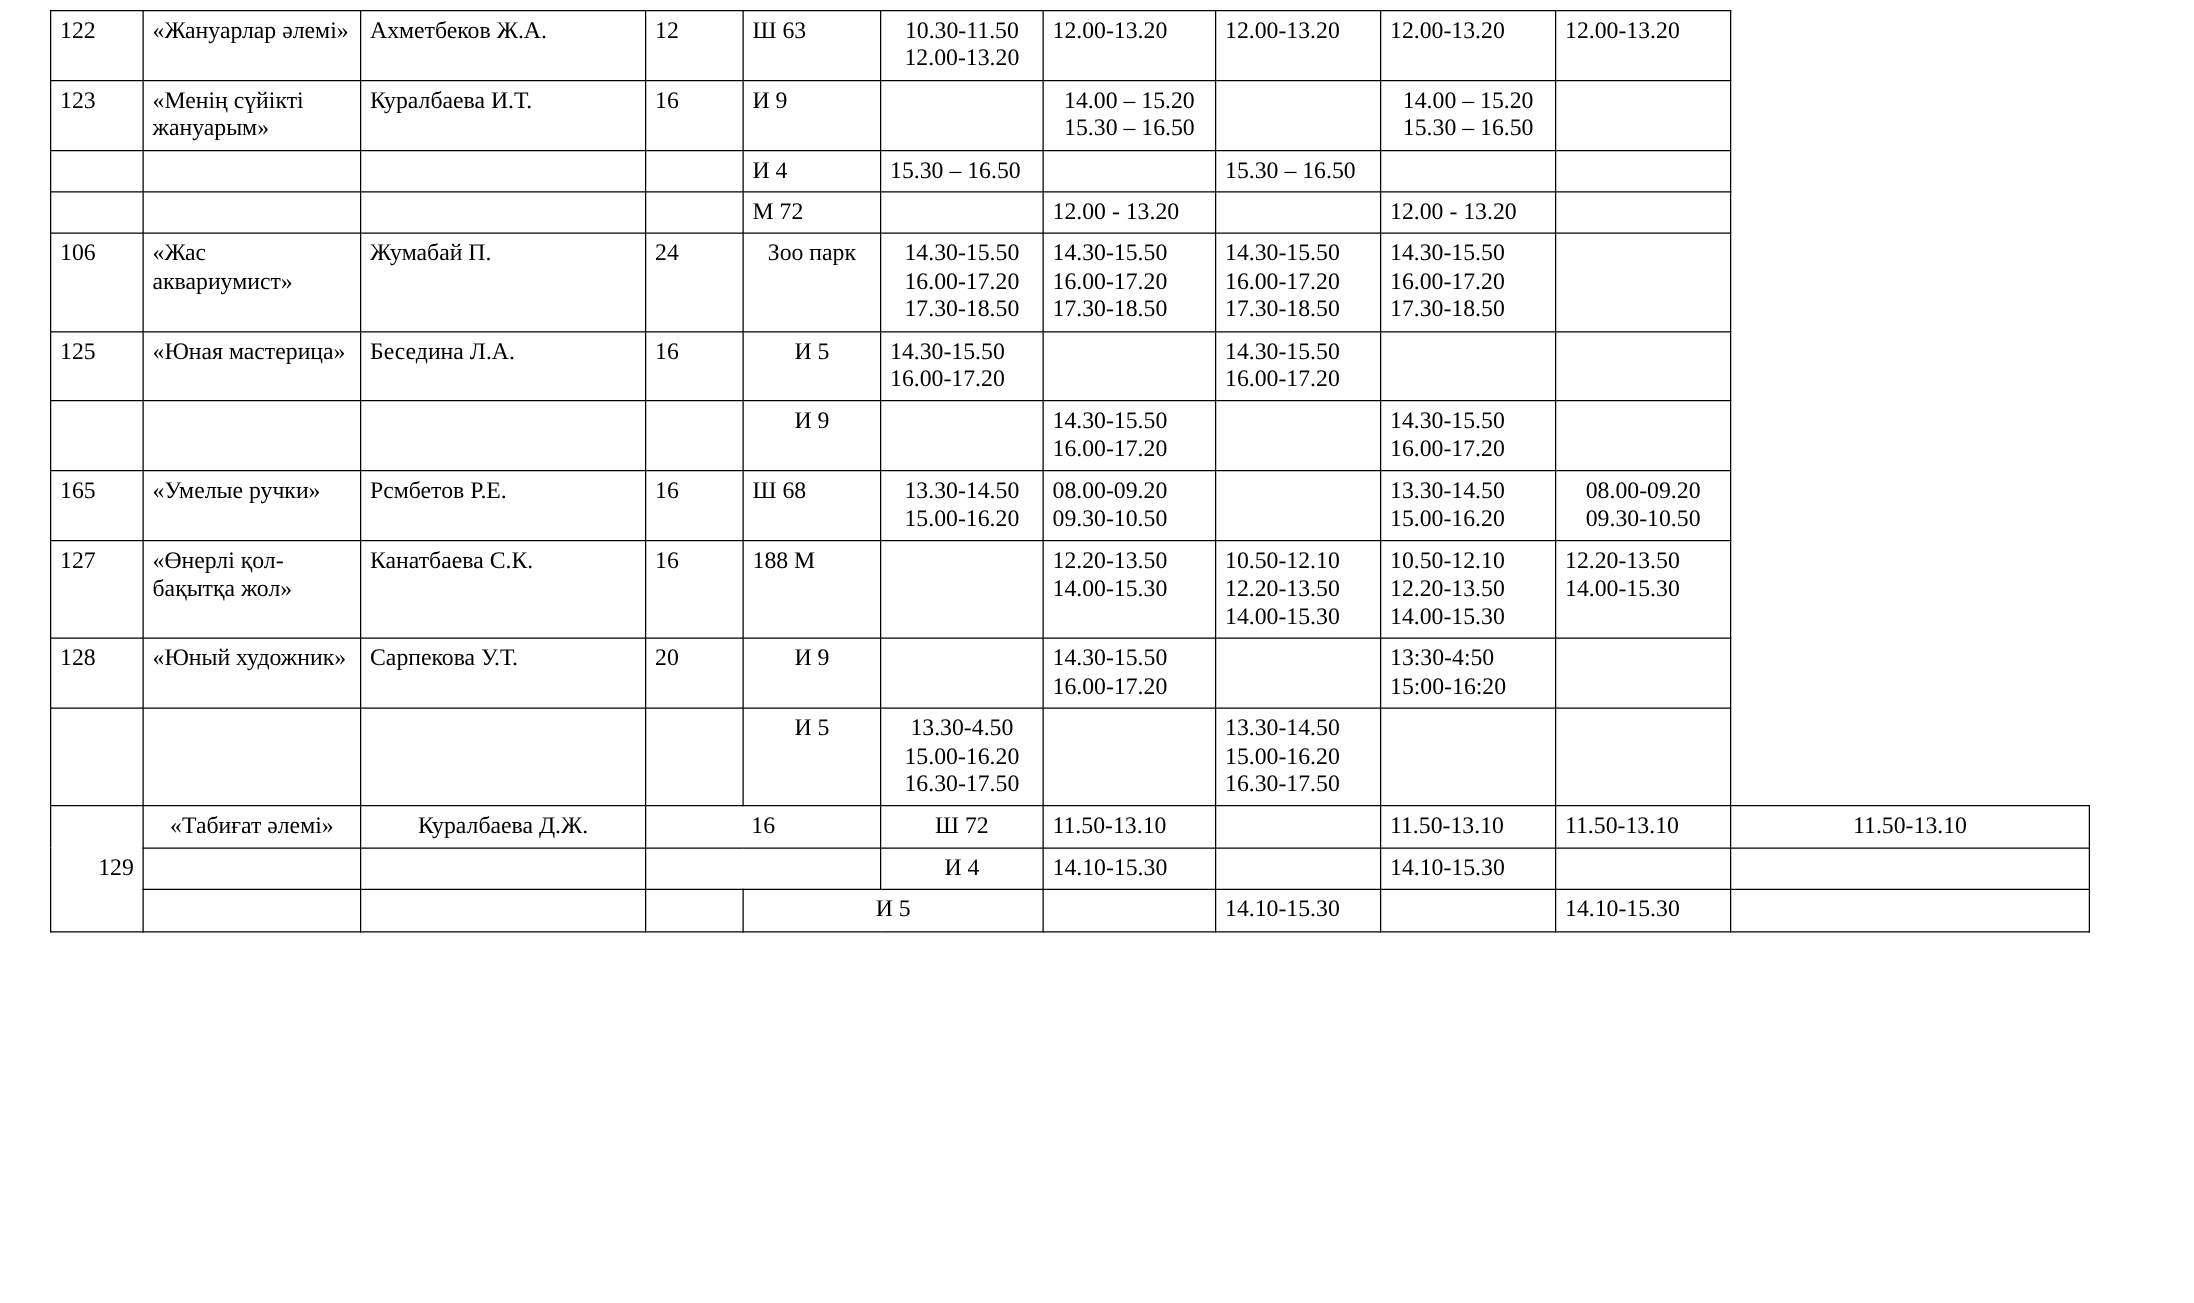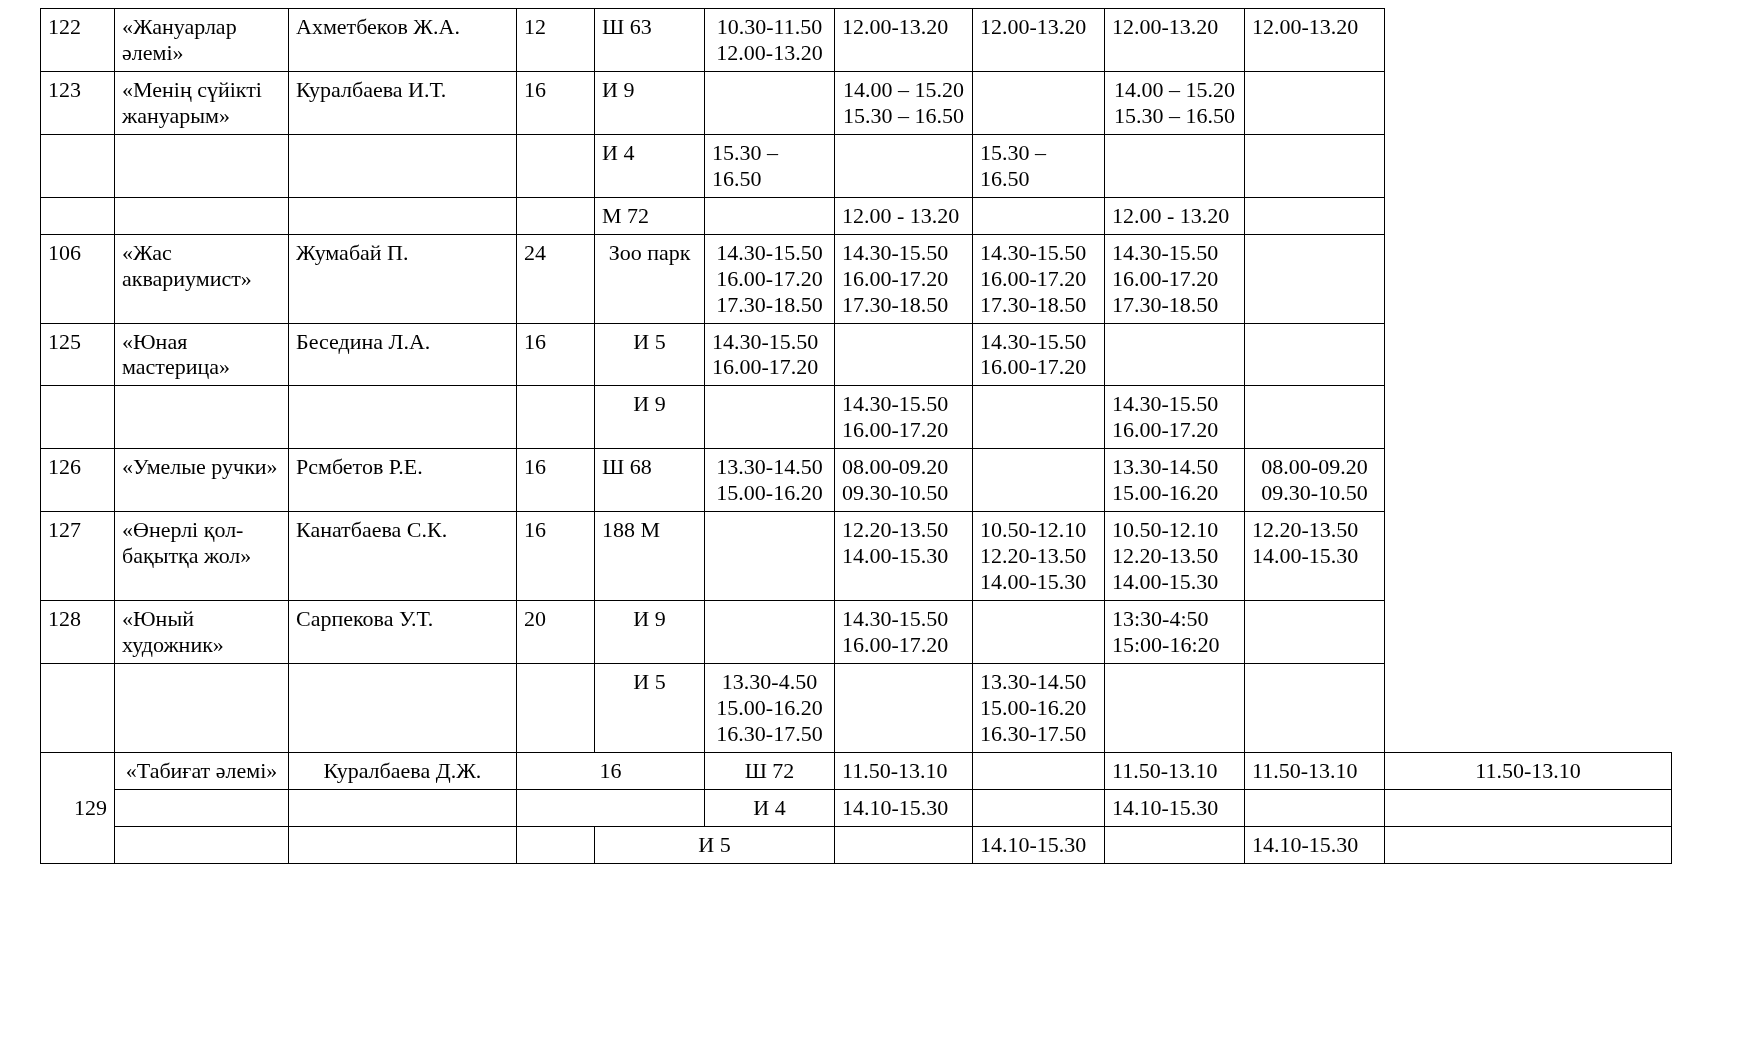--- a/index.html
+++ b/index.html
@@ -16,21 +16,21 @@
   }
   #sheet {
     position: relative;
     padding: 8px 0 0 40px;
     box-sizing: border-box;
   }
   table.schedule {
     border-collapse: collapse;
     table-layout: fixed;
     width: 1632px;
-    font-size: 22px;
+    font-size: 19px;
     line-height: 1.18;
   }
   table.schedule td {
     border: 1.3px solid #000000;
     vertical-align: top;
     padding: 5px 7px 5px 7px;
     box-sizing: border-box;
     word-wrap: break-word;
     white-space: pre-line;
   }
@@ -172,21 +172,21 @@
         <td class="c-left"></td>
         <td class="c-left pad-top-md">14.30-15.50
 16.00-17.20</td>
         <td class="c-left"></td>
         <td class="c-left pad-top-md">14.30-15.50
 16.00-17.20</td>
         <td class="c-left"></td>
       </tr>
 
       <tr>
-        <td class="c-left">126</td>
+        <td class="c-left">165</td>
         <td class="c-left">«Умелые ручки»</td>
         <td class="c-left pad-top-sm">Рсмбетов Р.Е.</td>
         <td class="c-left pad-top-sm">16</td>
         <td class="c-left pad-top-sm">Ш 68</td>
         <td class="c-center">13.30-14.50
 15.00-16.20</td>
         <td class="c-left">08.00-09.20
 09.30-10.50</td>
         <td class="c-left"></td>
         <td class="c-left">13.30-14.50

